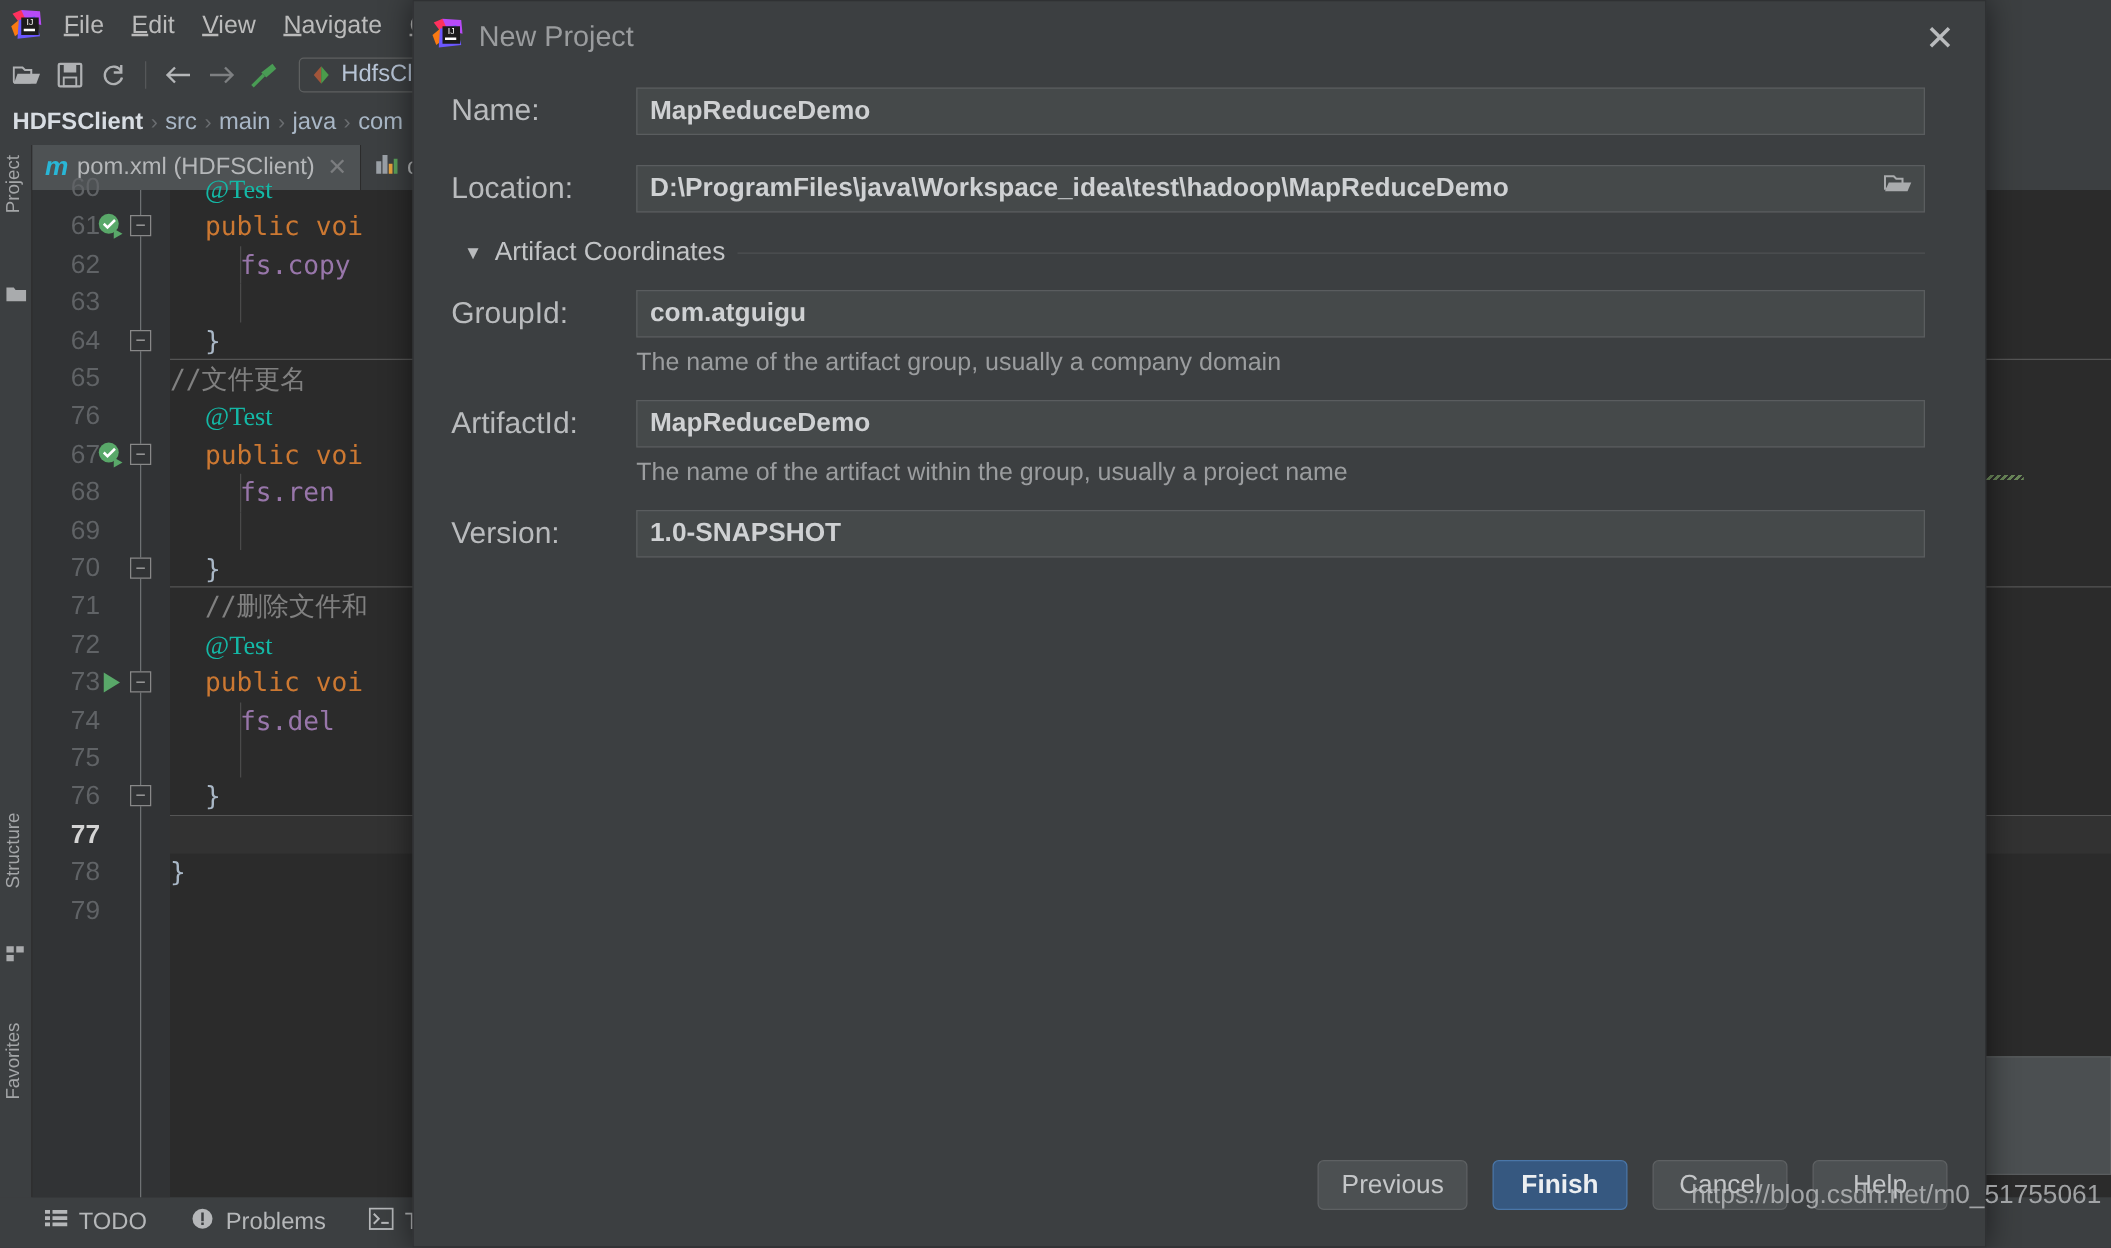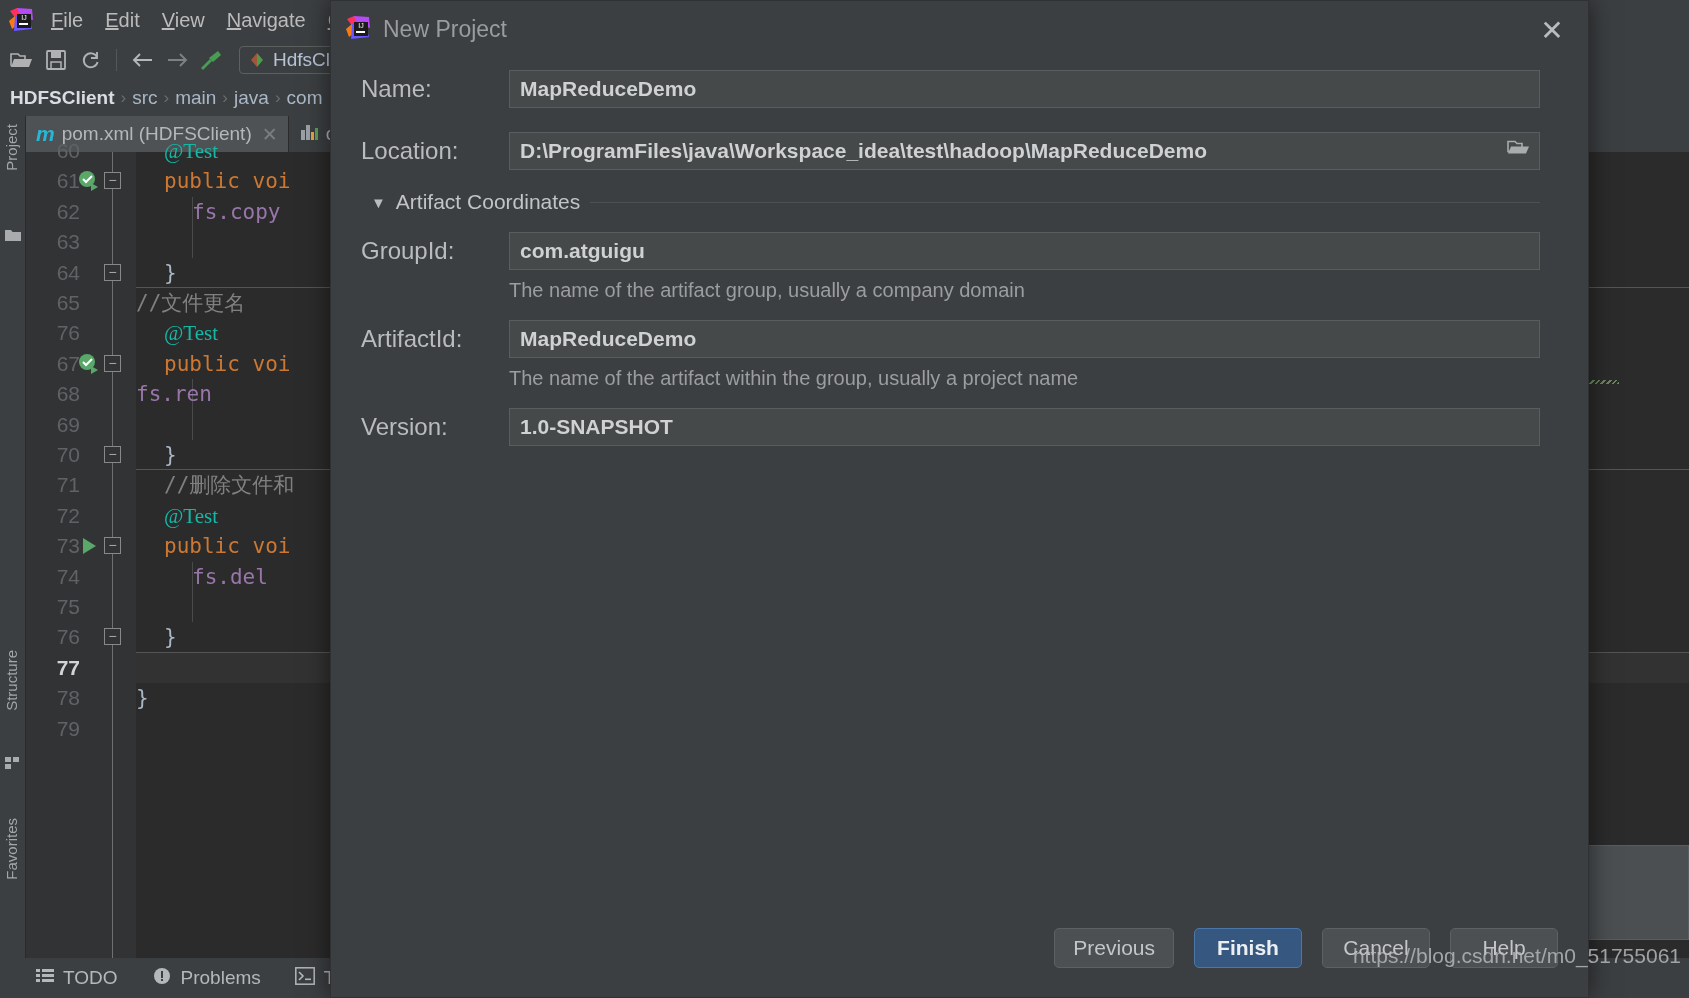--- a/index.html
+++ b/index.html
@@ -369,21 +369,21 @@
           <div class="lnum" style="top: 196.8px; line-height: 30.4px;">67</div>
           <div class="gut-icon" style="top: 200.8px;"><svg width="22" height="22" viewBox="0 0 22 22">
               <circle cx="9" cy="9" r="8" fill="#59a869"></circle>
               <path d="M5 9l3 3 6-6" fill="none" stroke="#fff" stroke-width="2"></path>
               <path d="M13 13l7 4-7 4z" fill="#59a869"></path>
             </svg></div>
           <div class="foldmark" style="top: 202.8px;">−</div>
           <div class="code kw" style="top: 196.8px; margin-left: 28px;">public voi</div>
           <div class="lnum" style="top: 227.2px; line-height: 30.4px;">68</div>
           <div class="indent" style="top: 227.2px; height: 30.4px; left: 166px;"></div>
-          <div class="code fld" style="top: 227.2px; ">fs.ren</div>
+          <div class="code fld" style="top: 227.2px; margin-left: 56px;">fs.ren</div>
           <div class="lnum" style="top: 257.6px; line-height: 30.4px;">69</div>
           <div class="indent" style="top: 257.6px; height: 30.4px; left: 166px;"></div>
           <div class="lnum" style="top: 288px; line-height: 30.4px;">70</div>
           <div class="foldmark" style="top: 294px;">−</div>
           <div class="foldline" style="top: 317.4px;"></div>
           <div class="code id" style="top: 288px; margin-left: 28px;">}</div>
           <div class="lnum" style="top: 318.4px; line-height: 30.4px;">71</div>
           <div class="code cmt" style="top: 318.4px; margin-left: 28px;">//删除文件和</div>
           <div class="lnum" style="top: 348.8px; line-height: 30.4px;">72</div>
           <div class="code ann" style="top: 348.8px; margin-left: 28px;">@Test</div>

